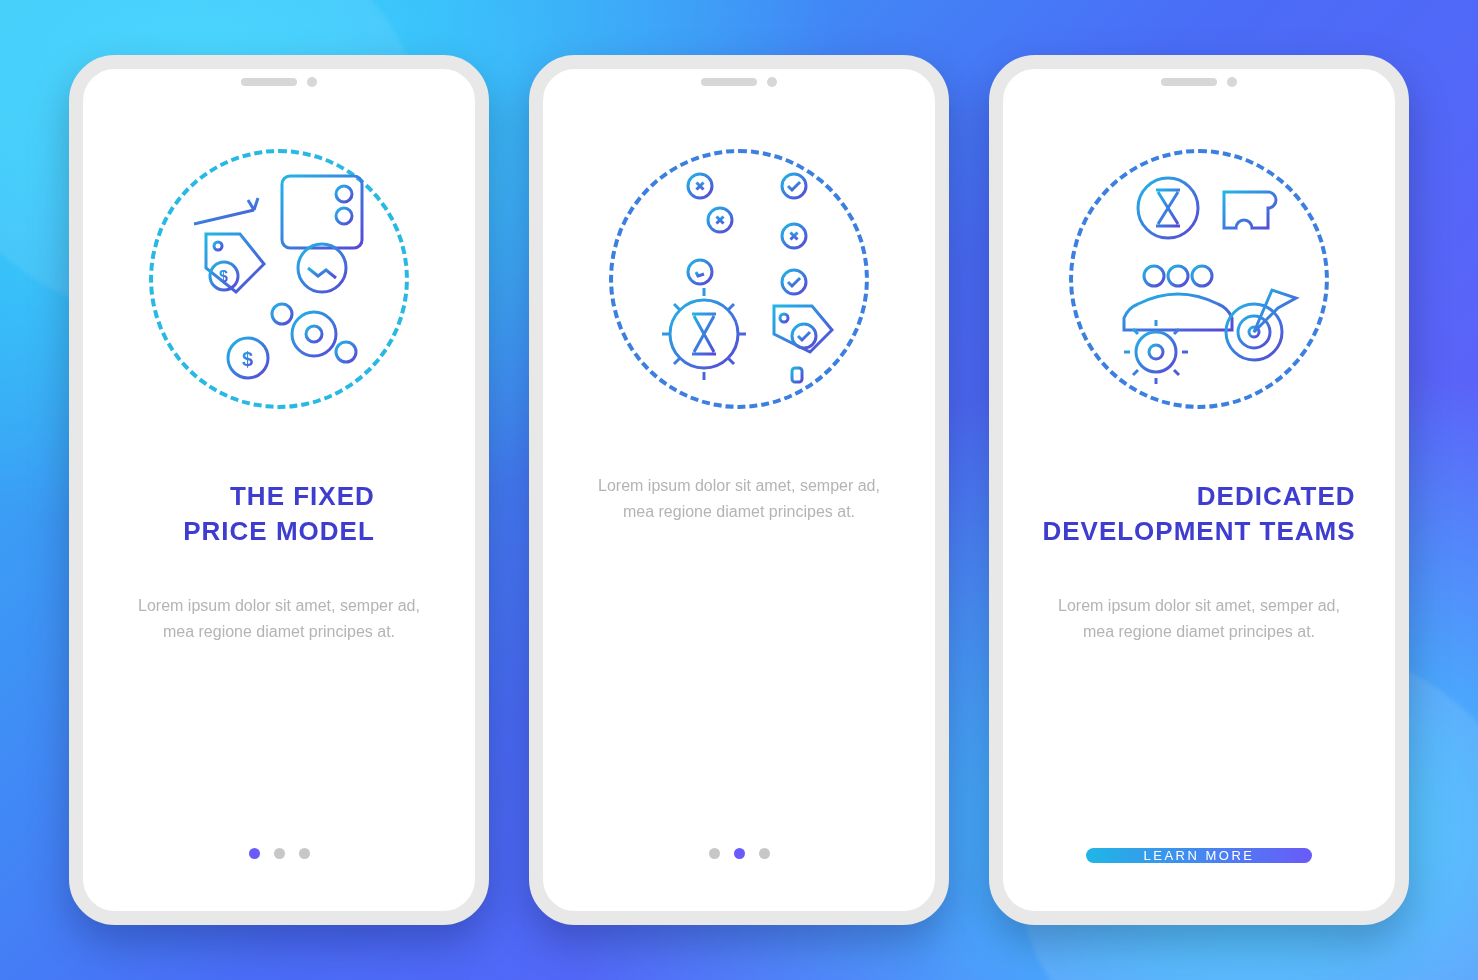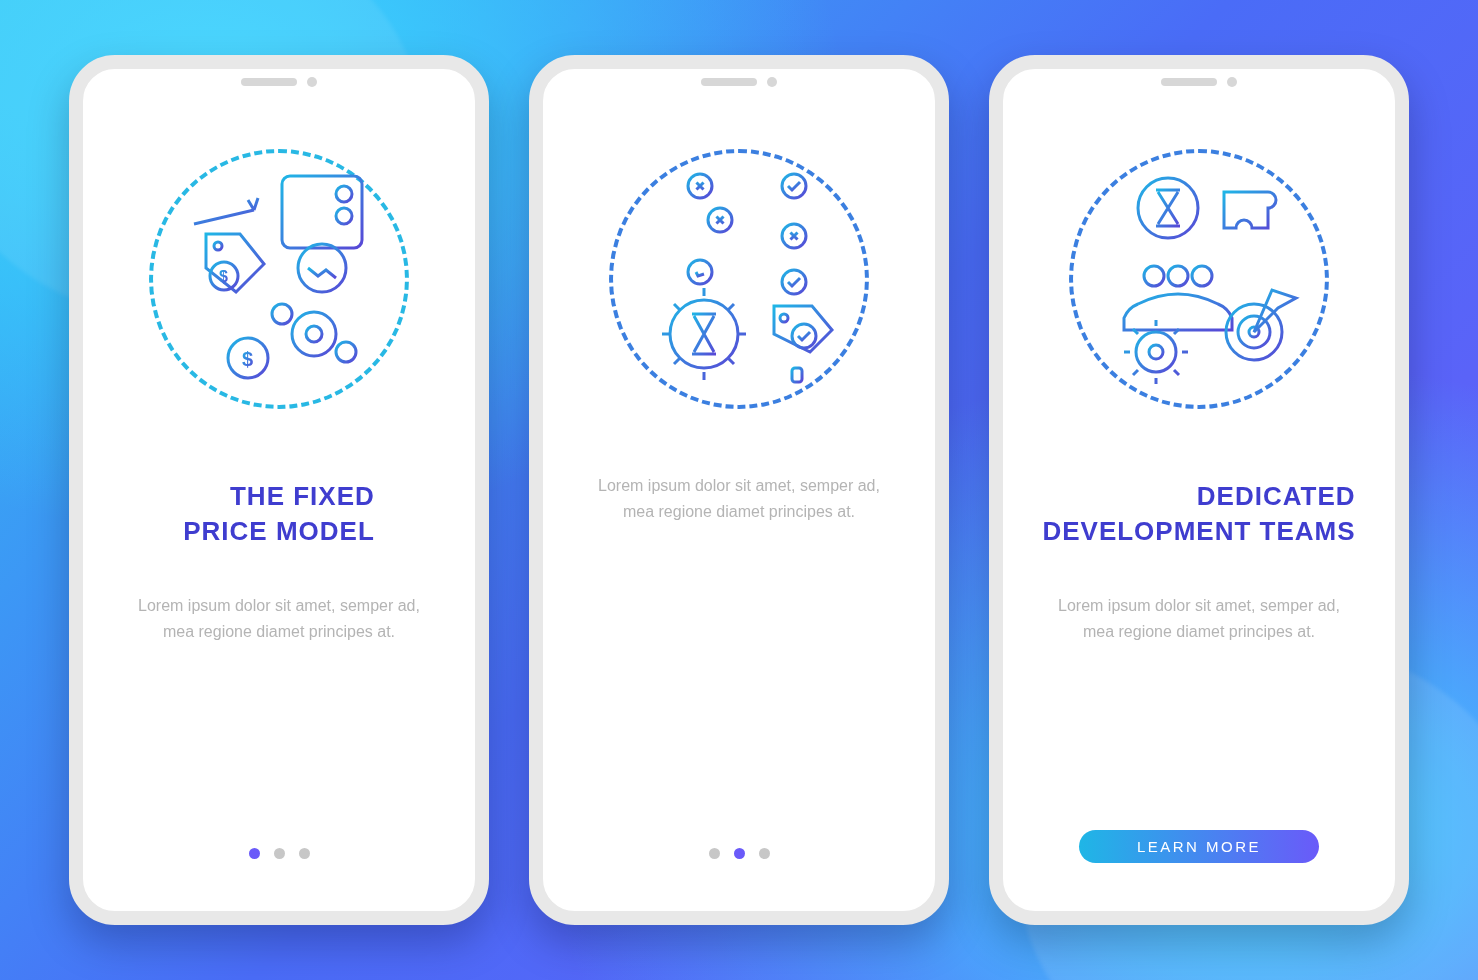--- a/index.html
+++ b/index.html
@@ -101,26 +101,26 @@
   }
   .dots span {
     width: 11px; height: 11px; border-radius: 50%;
     background: #c7c7c7;
   }
   .dots span.active { background: #6a5af9; }
 
   .cta {
     margin-top: auto;
     margin-bottom: 8px;
-    padding: 8px 58px;
+    padding: 0 58px;
     border: none;
     border-radius: 40px;
     background: linear-gradient(90deg,#1fb6e6,#6a5af9);
     color: #fff;
-    font-size: 15px;
+    font-size: 13px;
     letter-spacing: 2.5px;
     text-transform: uppercase;
     cursor: pointer;
   }
 </style>
 </head>
 <body>
 
 <div class="bg-blob1"></div>
 <div class="bg-blob2"></div>

